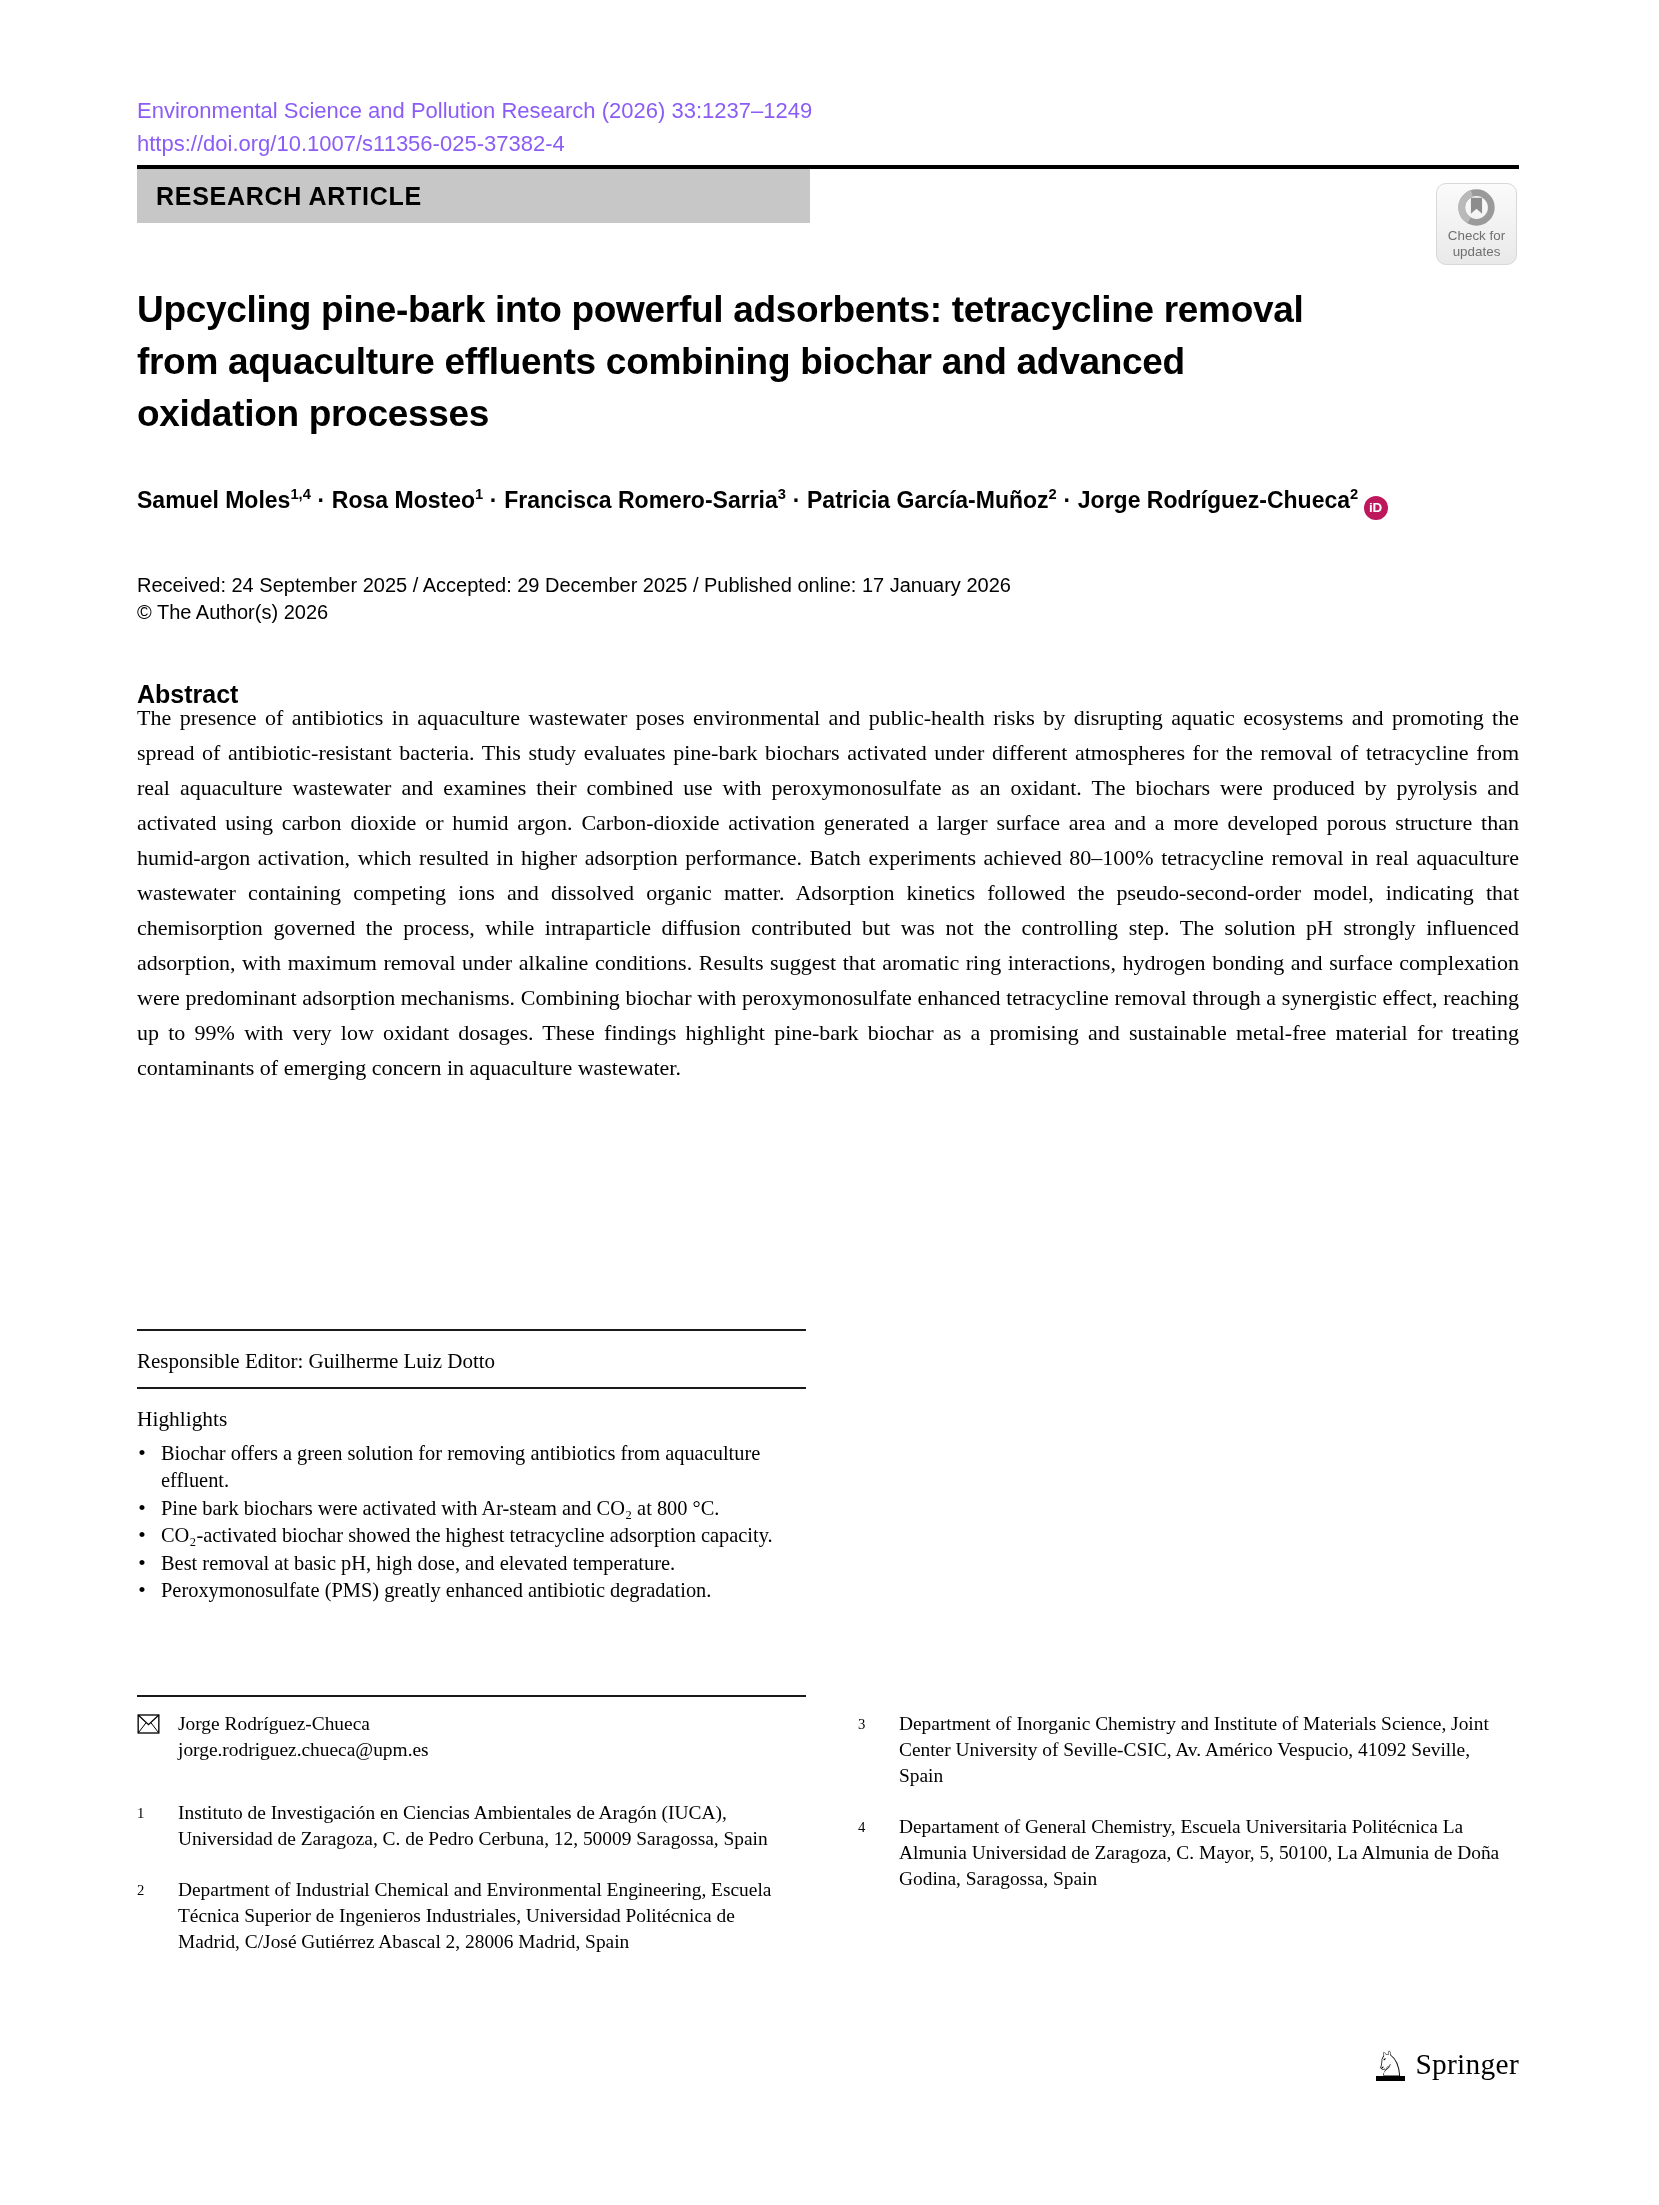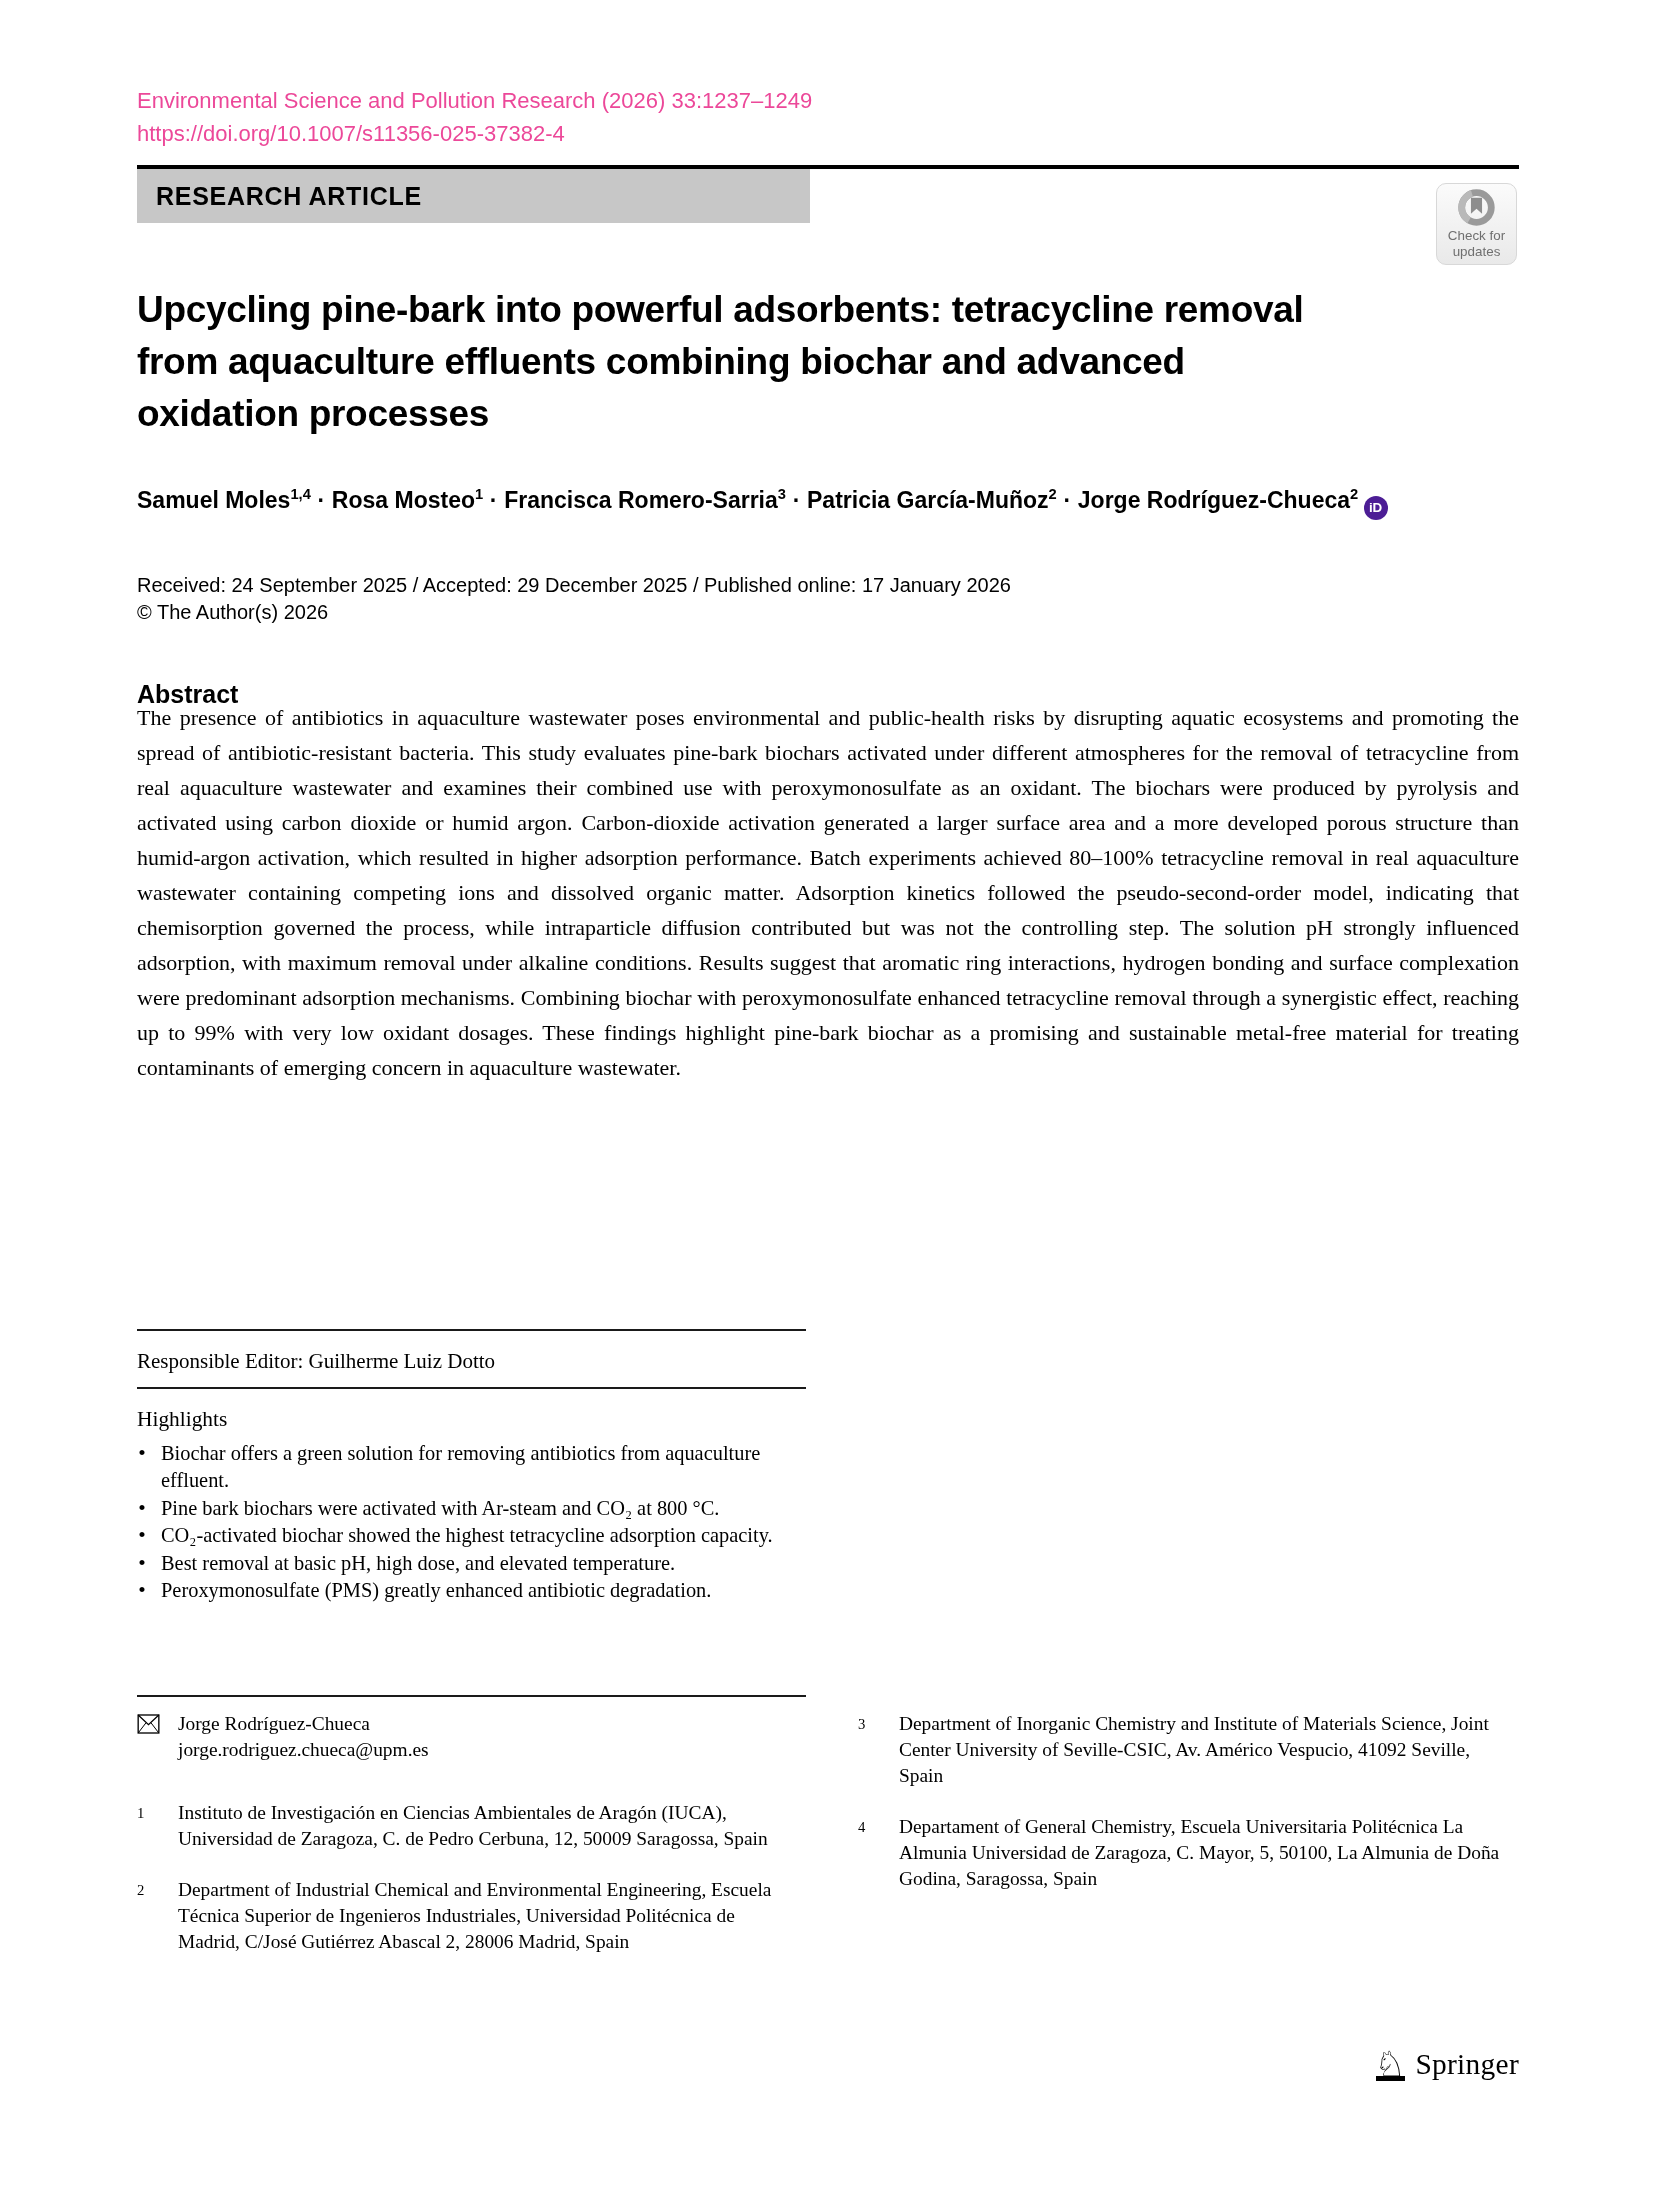--- a/index.html
+++ b/index.html
@@ -1,40 +1,40 @@
 <!DOCTYPE html>
 <html style="font-size:10.7px"><head>
 <meta charset="utf-8">
 <style>
   html,body{margin:0;padding:0;background:#ffffff;}
   #page{position:relative;width:1660px;height:2205px;background:#ffffff;overflow:hidden;
         font-family:"Liberation Sans", sans-serif;color:#000;}
 
   
-  .jheader{position:absolute;left:137px;top:84px;font-size:22px;line-height:33px;color:#ec4899;}
+  .jheader{position:absolute;left:137px;top:94px;font-size:22px;line-height:33px;color:#8b5cf6;}
 
   .toprule{position:absolute;left:137px;top:165px;width:1382px;height:4px;background:#000;}
   .banner{position:absolute;left:137px;top:169px;width:673px;height:54px;background:#c7c7c7;
           display:flex;align-items:center;}
   .banner span{font-size:25px;font-weight:bold;letter-spacing:0.7px;padding-left:19px;}
 
   
   .badge{position:absolute;left:1436px;top:183px;width:79px;height:80px;border-radius:10px;
          background:linear-gradient(180deg,#fbfbfb,#e9e9e9);border:0.7px solid #d8d8d8;
          display:flex;flex-direction:column;align-items:center;justify-content:center;cursor:pointer;}
   .badge .ring{width:37px;height:37px;margin-bottom:2.7px;}
   .badge .lbl{font-size:13.4px;line-height:15.4px;color:#6f6f6f;text-align:center;width:70px;}
 
   
   .title{position:absolute;left:137px;top:284px;width:1218px;font-size:37px;line-height:52px;
          font-weight:bold;letter-spacing:-0.3px;}
   .authors{position:absolute;left:137px;top:487px;width:1405px;font-size:23px;font-weight:bold;}
   .authors sup{font-size:14.7px;line-height:0;}
   .authors .sep{font-weight:bold;padding:0 6.7px;}
-  .orcid{display:inline-block;width:24px;height:24px;border-radius:50%;background:#4c1d95;color:#fff;
+  .orcid{display:inline-block;width:24px;height:24px;border-radius:50%;background:#be185d;color:#fff;
          font-size:13.4px;font-weight:bold;text-align:center;line-height:24px;vertical-align:-4px;
          margin-left:5.4px;cursor:pointer;font-family:"Liberation Sans", sans-serif;}
 
   .dates{position:absolute;left:137px;top:572px;font-size:20px;line-height:27px;}
 
   
   .abs-head{position:absolute;left:137px;top:680px;font-size:25px;font-weight:bold;text-align:center;}
   .abs-body{position:absolute;left:137px;top:700px;width:1382px;font-size:22px;line-height:35px;
             text-align:justify;font-family:Liberation Serif, serif;}
 

